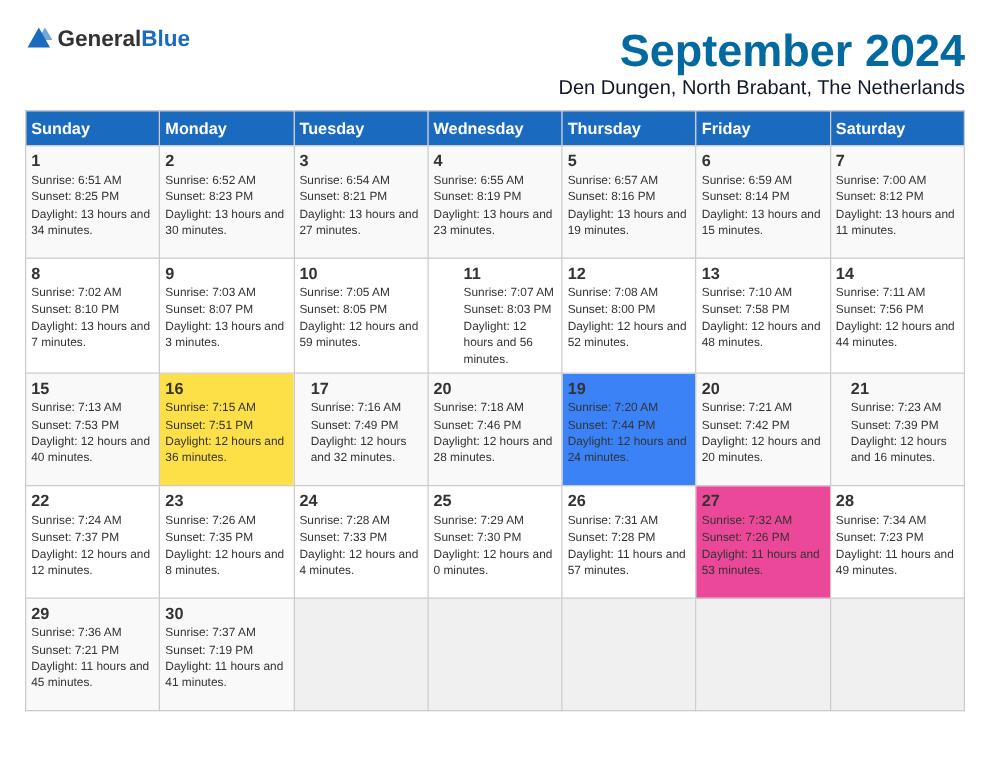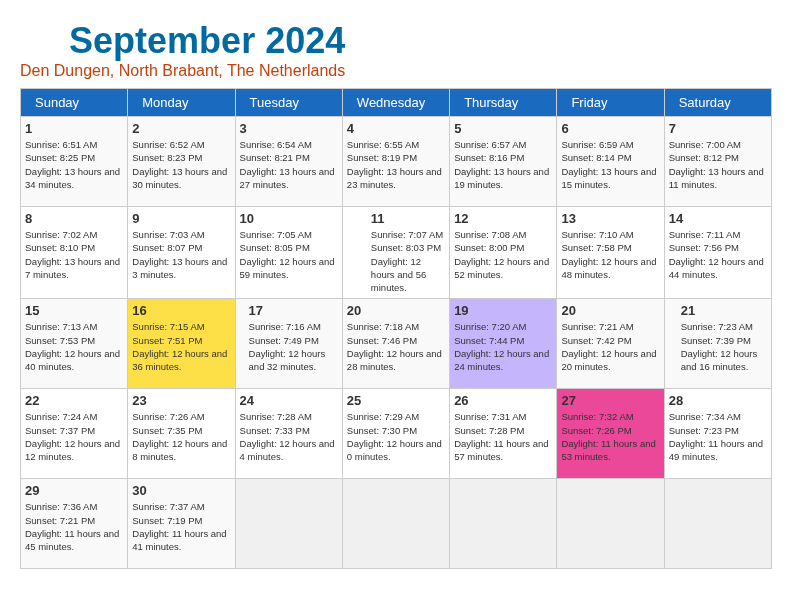--- a/index.html
+++ b/index.html
@@ -29,33 +29,33 @@
       text-align: right;
     }
     .month-title {
       font-size: 36px;
       font-weight: bold;
       color: #0369a1;
       text-align: right;
     }
     .location-title {
       font-size: 16px;
-      color: #c2410c;
+      color: #0f172a;
     }
     .calendar-table {
       width: 100%;
       border-collapse: collapse;
       table-layout: fixed;
     }
     .calendar-table th {
       background: #1a6abf;
       color: #fff;
       font-size: 13px;
-      font-weight: normal;
-      padding: 6px 14px;
+      font-weight: bold;
+      padding: 6px 4px;
       text-align: left;
       border: 1px solid #ccc;
     }
     .calendar-table td {
       border: 1px solid #ccc;
       vertical-align: top;
       padding: 4px;
       height: 90px;
       background: #fff;
     }
@@ -78,20 +78,31 @@
       margin-top: 2px;
     }
     .empty-cell {
       background: #f0f0f0 !important;
     }
   </style>
 </head>
 <body>
 
 <div class="header-area">
+  <div class="logo">
+    <svg class="logo-icon" viewBox="0 0 22 22">
+      <polygon points="11,2 20,18 2,18" fill="#1a6abf"></polygon>
+      <polygon points="16,2 22,12 10,12" fill="#1a6abf" opacity="0.6"></polygon>
+    </svg>
+    <div>
+      <div>
+        <span style="font-size:18px;font-weight:bold;color:#333;">General</span><span style="font-size:18px;font-weight:bold;color:#1a6abf;">Blue</span>
+      </div>
+    </div>
+  </div>
   <div class="title-area">
     <div class="month-title">September 2024</div>
     <div class="location-title">Den Dungen, North Brabant, The Netherlands</div>
   </div>
 </div>
 
 <table class="calendar-table">
   <thead>
     <tr>
       <th>Sunday</th>
@@ -246,21 +257,21 @@
         </div>
       </td>
         <td style="background: rgb(249, 249, 249);">
         <span class="day-number">20</span>
         <div class="day-info">
           Sunrise: 7:18 AM<br>
           Sunset: 7:46 PM<br>
           Daylight: 12 hours and 28 minutes.
         </div>
       </td>
-        <td style="background: #c4b5fd; margin-top: 21px;">
+        <td style="background: #3b82f6; margin-top: 21px;">
         <span class="day-number">19</span>
         <div class="day-info">
           Sunrise: 7:20 AM<br>
           Sunset: 7:44 PM<br>
           Daylight: 12 hours and 24 minutes.
         </div>
       </td>
         <td style="background: rgb(249, 249, 249);">
         <span class="day-number">20</span>
         <div class="day-info">

